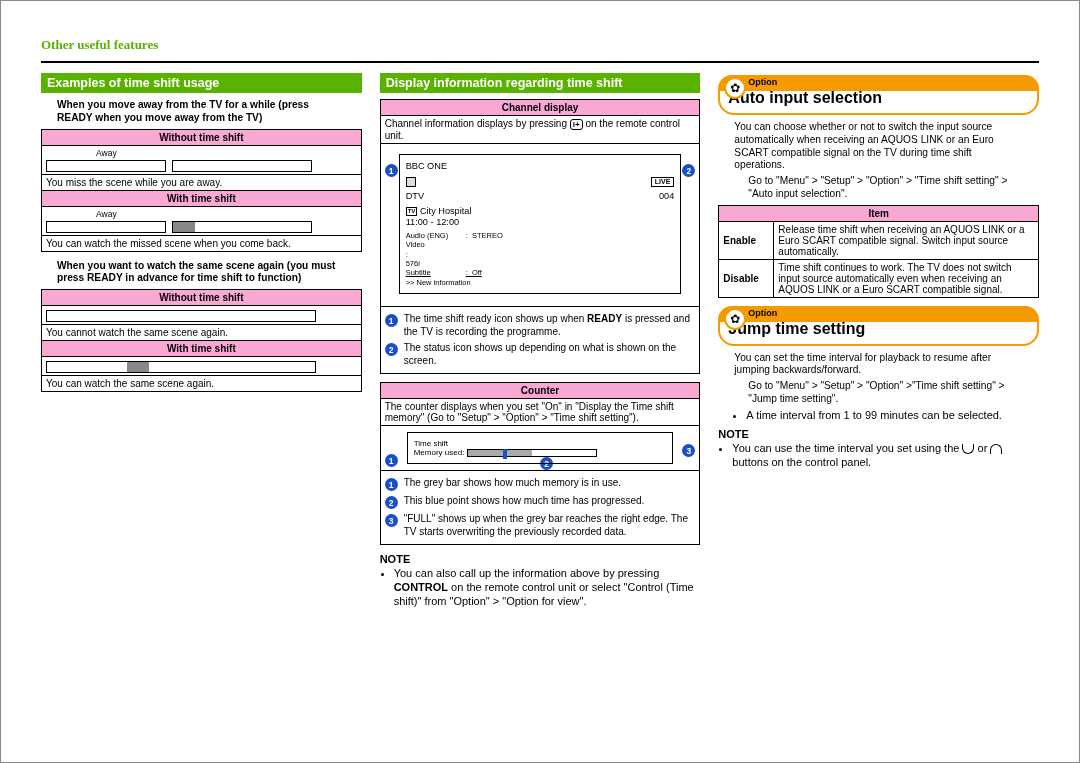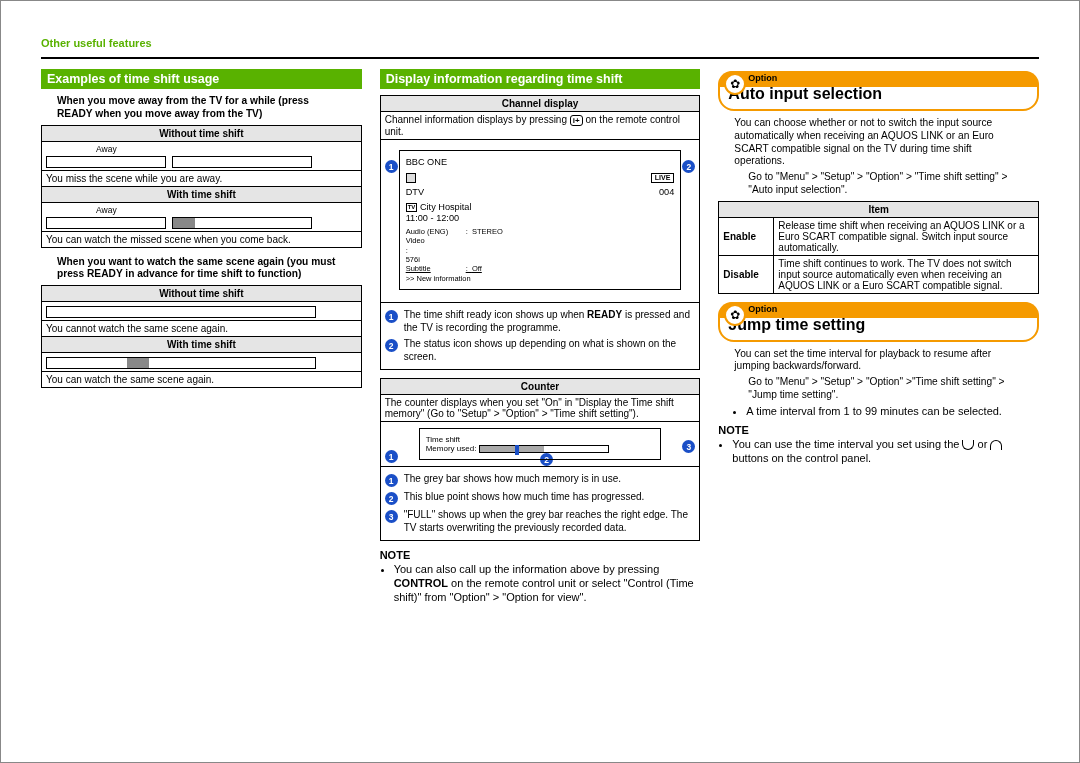--- a/index.html
+++ b/index.html
@@ -14,24 +14,25 @@
     height: 763px;
   }
   .page {
     width: 1080px;
     height: 763px;
     padding: 36px 40px 10px 40px;
     position: relative;
     border: 1px solid #888;
   }
   .page-title {
-    font-size: 11px;
+    font-size: 13px;
     font-weight: bold;
     color: #59b200;
     margin: 0 0 8px 0;
+    font-family: Liberation Serif, serif;
   }
   .hr {
     height: 2px;
     background: #000;
     margin-bottom: 10px;
   }
   .columns {
     display: flex;
     gap: 18px;
   }
@@ -54,21 +55,21 @@
     margin: 4px 0 8px 0;
   }
   table.g td, table.g th {
     border: 1px solid #000;
     padding: 2px 4px;
     font-size: 10px;
     vertical-align: top;
     text-align: left;
   }
   table.g th {
-    background: #e5e5e5;
+    background: #f9a8d4;
     font-weight: bold;
     text-align: center;
   }
   .mini-diagram {
     padding: 3px 4px 4px 4px;
   }
   .away-lbl { font-size: 8.5px; margin-left: 50px; }
   .bar-row { display: flex; gap: 6px; margin-top: 2px; }
   .bar { height: 12px; border: 1px solid #000; }
   .bar.w1 { width: 120px; }
@@ -166,21 +167,21 @@
     position:relative;
     padding:4px 14px;
   }
   .chan-outer .numcirc.nc-left { position:absolute; left:0; top:18px;}
   .chan-outer .numcirc.nc-right { position:absolute; right:0; top:18px;}
   .counter-diagram {
     border:1px solid #000;
     padding:6px;
     font-size:8px;
     position:relative;
-    margin: 4px 18px;
+    margin: 4px 6px;
   }
   .counter-diagram .membar {
     border:1px solid #000;
     height:8px;
     width:130px;
     display:inline-block;
     position:relative;
     vertical-align:middle;
   }
   .counter-diagram .membar .gfill { background:#aaa; width:50%; height:100%; display:block;}

